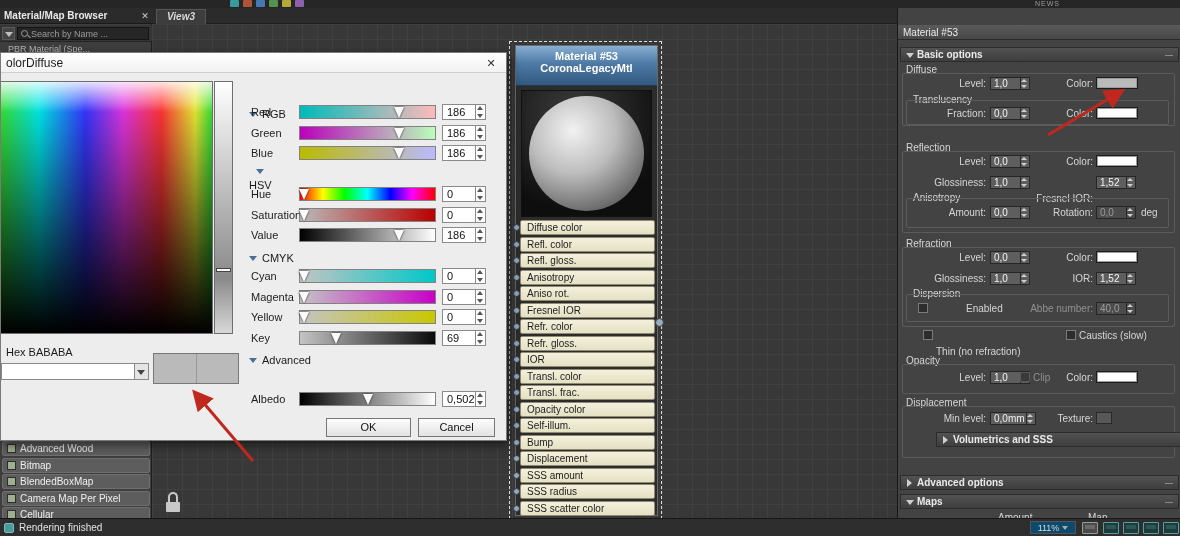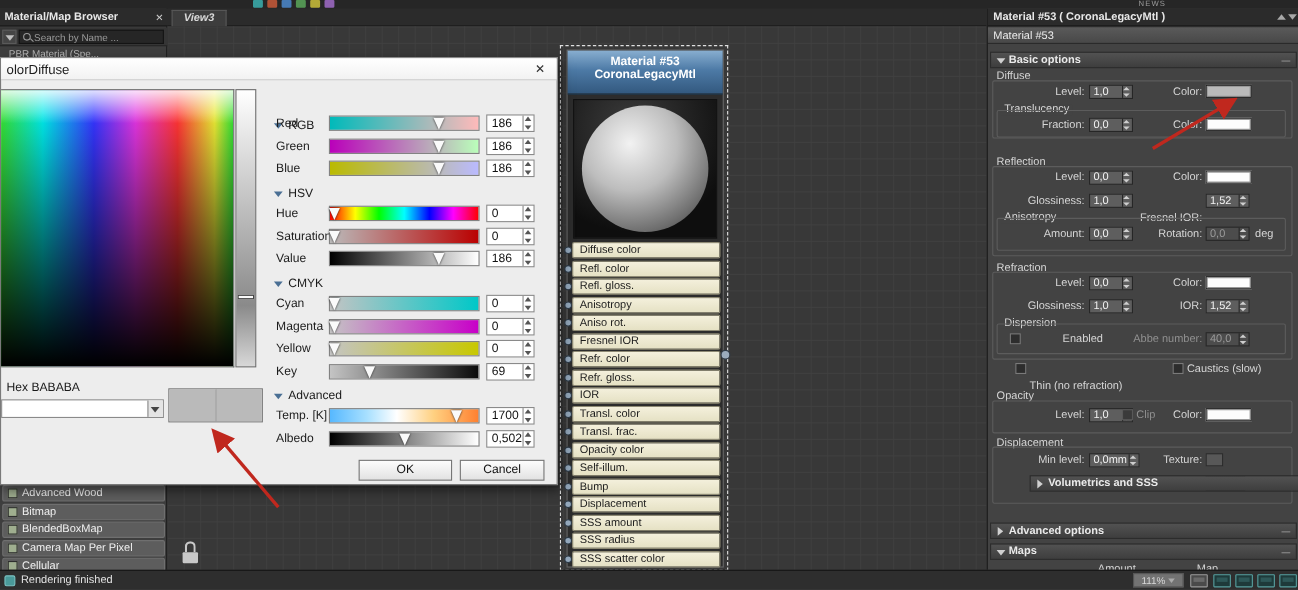--- a/index.html
+++ b/index.html
@@ -126,21 +126,21 @@
   .spinD.dis{background:#4c4c4c;}
   .spinD.dis .val{color:#9a9a9a;}
   .swatch{position:absolute;height:12px;background:#fdfdfd;border:1px solid #1c1c1c;box-shadow:inset 0 0 0 1px #9a9a9a;}
   .cb{position:absolute;width:10px;height:10px;background:#2d2d2d;border:1px solid #7a7a7a;}
   .cb.dis{border-color:#585858;background:#3a3a3a;}
 
   
   #status-bar{left:0;top:518px;width:1180px;height:18px;background:#2e2e2e;border-top:1px solid #171717;z-index:6;}
   #status-icon{left:4px;top:4px;width:10px;height:10px;background:#4a9a9a;border:1px solid #7ac0c0;border-radius:2px;}
   #status-message{left:19px;top:3px;font-size:10px;color:#e2e2e2;}
-  #zoom-box{left:1030px;top:2px;width:46px;height:13px;background:#737373;border:1px solid #555;display:flex;align-items:center;justify-content:center;gap:3px;}
+  #zoom-box{left:1030px;top:2px;width:46px;height:13px;background:#0c4a6e;border:1px solid #555;display:flex;align-items:center;justify-content:center;gap:3px;}
   #zoom-box span{font-size:9px;color:#d8d8d8;}
   #zoom-box i{border-left:3px solid transparent;border-right:3px solid transparent;border-top:4px solid #aaa;}
   .mini{position:absolute;top:3px;width:16px;height:12px;border:1px solid #57a0a0;background:#1e3a3a;border-radius:1px;}
   .mini::after{content:"";position:absolute;left:2px;top:2px;right:2px;bottom:4px;background:#2e5858;}
   .mini.gray{border-color:#9a9a9a;background:#4a4a4a;}
   .mini.gray::after{background:#6a6a6a;}
 
   
   .anno{z-index:10;pointer-events:none;}
 </style>
@@ -340,21 +340,21 @@
       </span>
     <span class="spinL">
         <span class="val">186</span>
         <span class="btns">
           <i class="u"></i>
           <i class="d"></i>
         </span>
       </span>
   </div>
 
-  <div class="a cp-sec" style="left:248px;top:116px;">
+  <div class="a cp-sec" style="left:248px;top:116px;flex-direction:column;">
       <i></i>
       <span>HSV</span>
     </div>
   <div class="a cp-row" style="left:250px;top:133px;">
     <span class="cp-label">Hue</span>
     <span class="cp-track g-hue">
         <span class="cp-handle" style="left:3%;"></span>
       </span>
     <span class="spinL">
         <span class="val">0</span>
@@ -445,33 +445,20 @@
           <i class="u"></i>
           <i class="d"></i>
         </span>
       </span>
   </div>
 
   <div class="a cp-sec" style="left:248px;top:300px;">
       <i></i>
       <span>Advanced</span>
     </div>
-  <div class="a cp-row" style="left:250px;top:317px;">
-    <span class="cp-label">Temp. [K]</span>
-    <span class="cp-track g-temp">
-        <span class="cp-handle" style="left:85%;"></span>
-      </span>
-    <span class="spinL">
-        <span class="val">1700</span>
-        <span class="btns">
-          <i class="u"></i>
-          <i class="d"></i>
-        </span>
-      </span>
-  </div>
   <div class="a cp-row" style="left:250px;top:337.5px;">
     <span class="cp-label">Albedo</span>
     <span class="cp-track g-alb">
         <span class="cp-handle" style="left:50%;"></span>
       </span>
     <span class="spinL">
         <span class="val">0,502</span>
         <span class="btns">
           <i class="u"></i>
           <i class="d"></i>
@@ -486,25 +473,20 @@
   </div>
   <div class="a" id="dlg-swatches">
     <span class="dswatch first" style="background:#bababa;"></span>
     <span class="dswatch" style="background:#bababa;"></span>
   </div>
   <div class="a btn" style="left:325px;top:365px;width:85px;height:19px;">OK</div>
   <div class="a btn" style="left:417px;top:365px;width:77px;height:19px;">Cancel</div>
 </div>
 
 <div class="a" id="panel">
-  <div class="a" id="panel-titlebar">
-    <div class="a" id="panel-title">Material #53  ( CoronaLegacyMtl )</div>
-    <span class="a scr" id="scr-up"></span>
-    <span class="a scr" id="scr-dn"></span>
-  </div>
   <div class="a" id="mat-name-bar">
     <div class="a" id="mat-name">Material #53</div>
   </div>
 
   <div class="rollout" style="top:39px;">Basic options</div>
 
   <div class="plab" style="left:8px;top:55px;">Diffuse</div>
   <div class="gbox" style="left:4px;top:65px;width:273px;height:53px;"></div>
   <div class="rlab" style="left:30px;top:69px;width:58px;">Level:</div>
   <div class="spinD" style="left:92px;top:69px;width:40px;">

